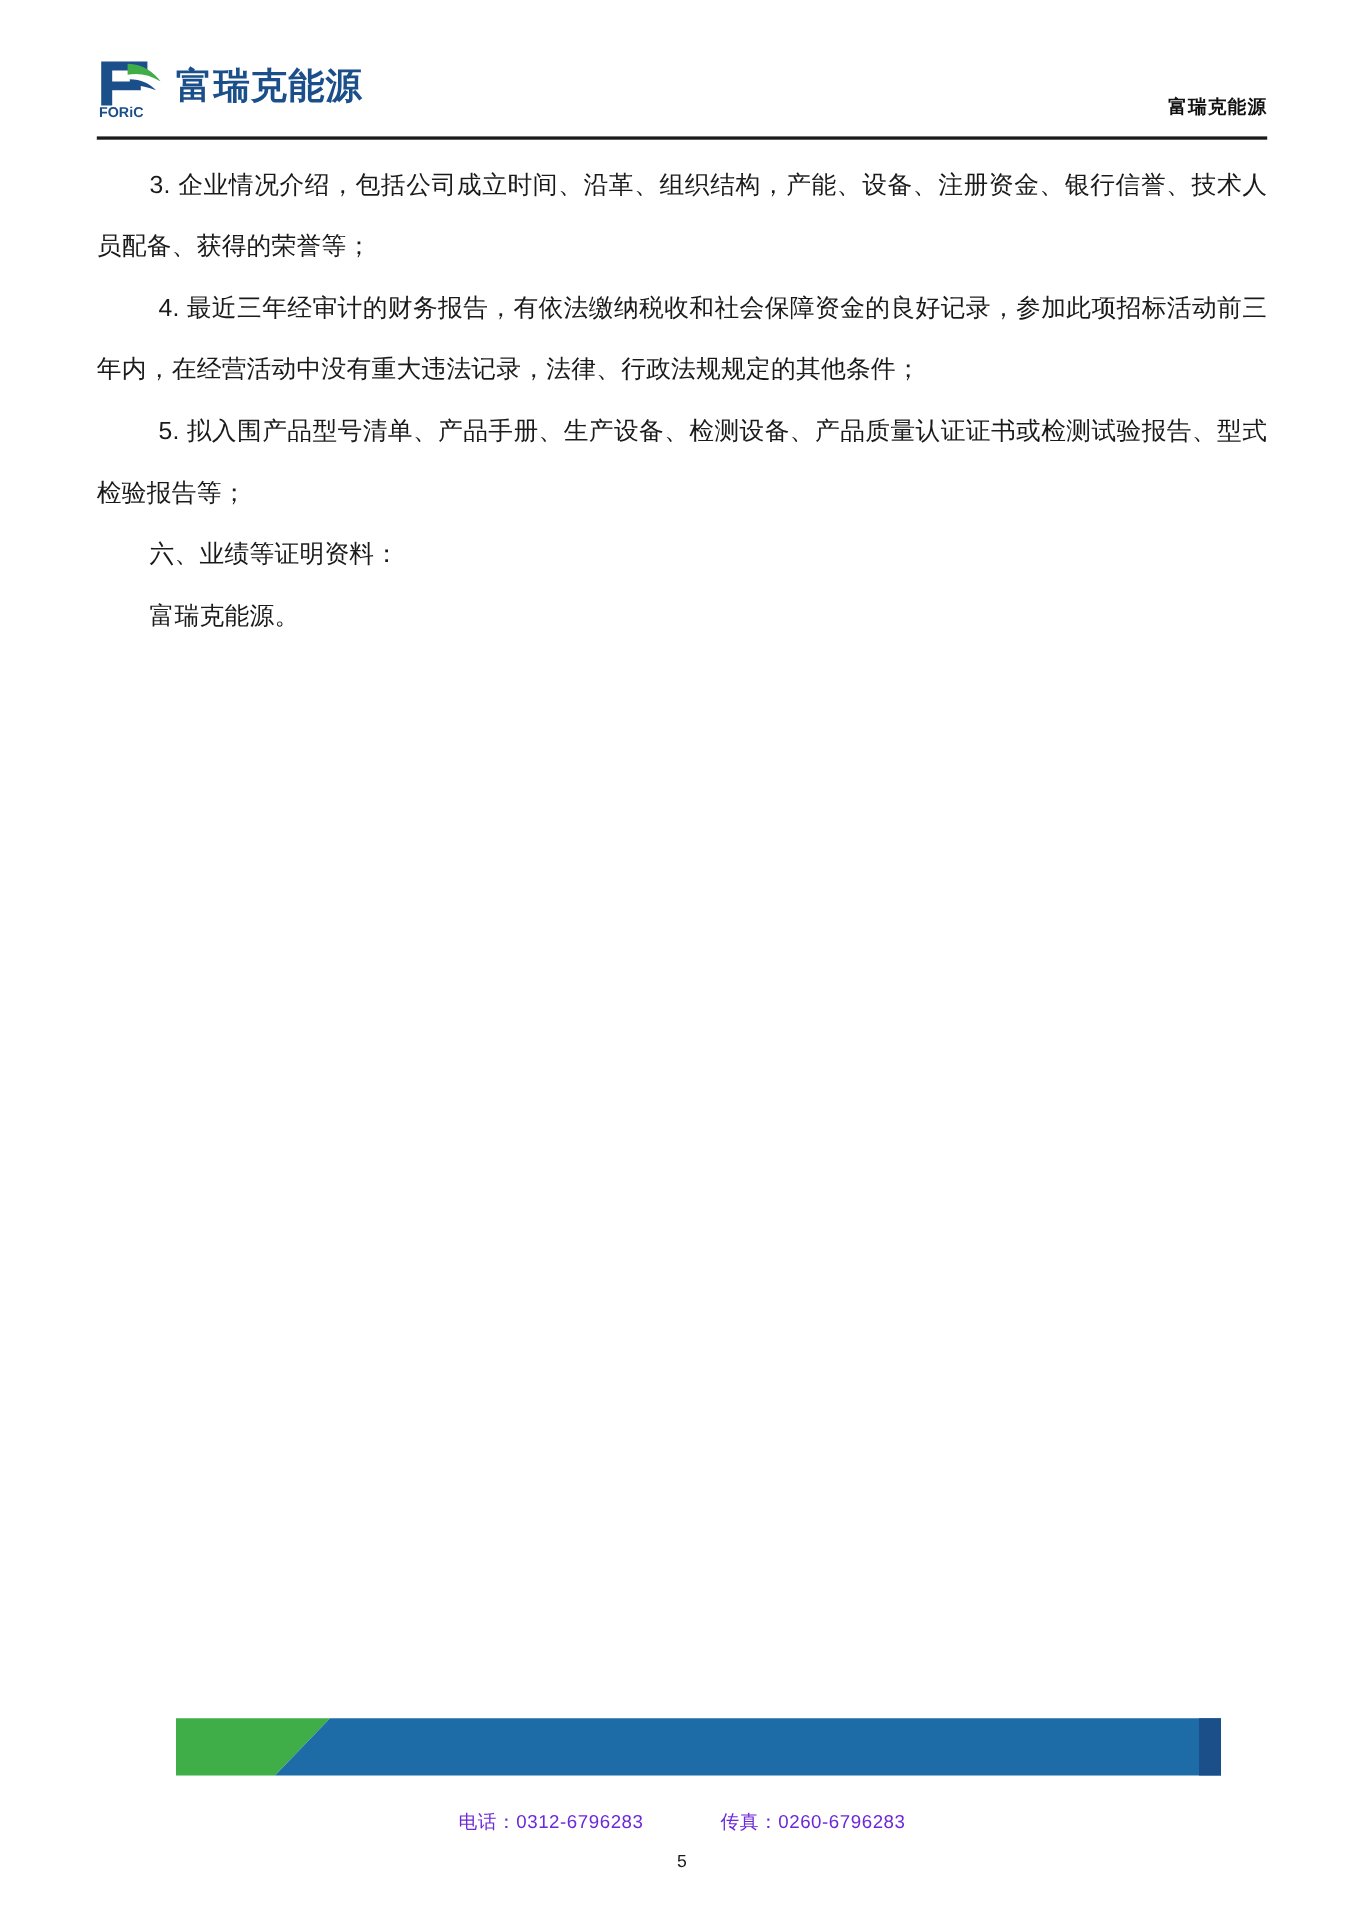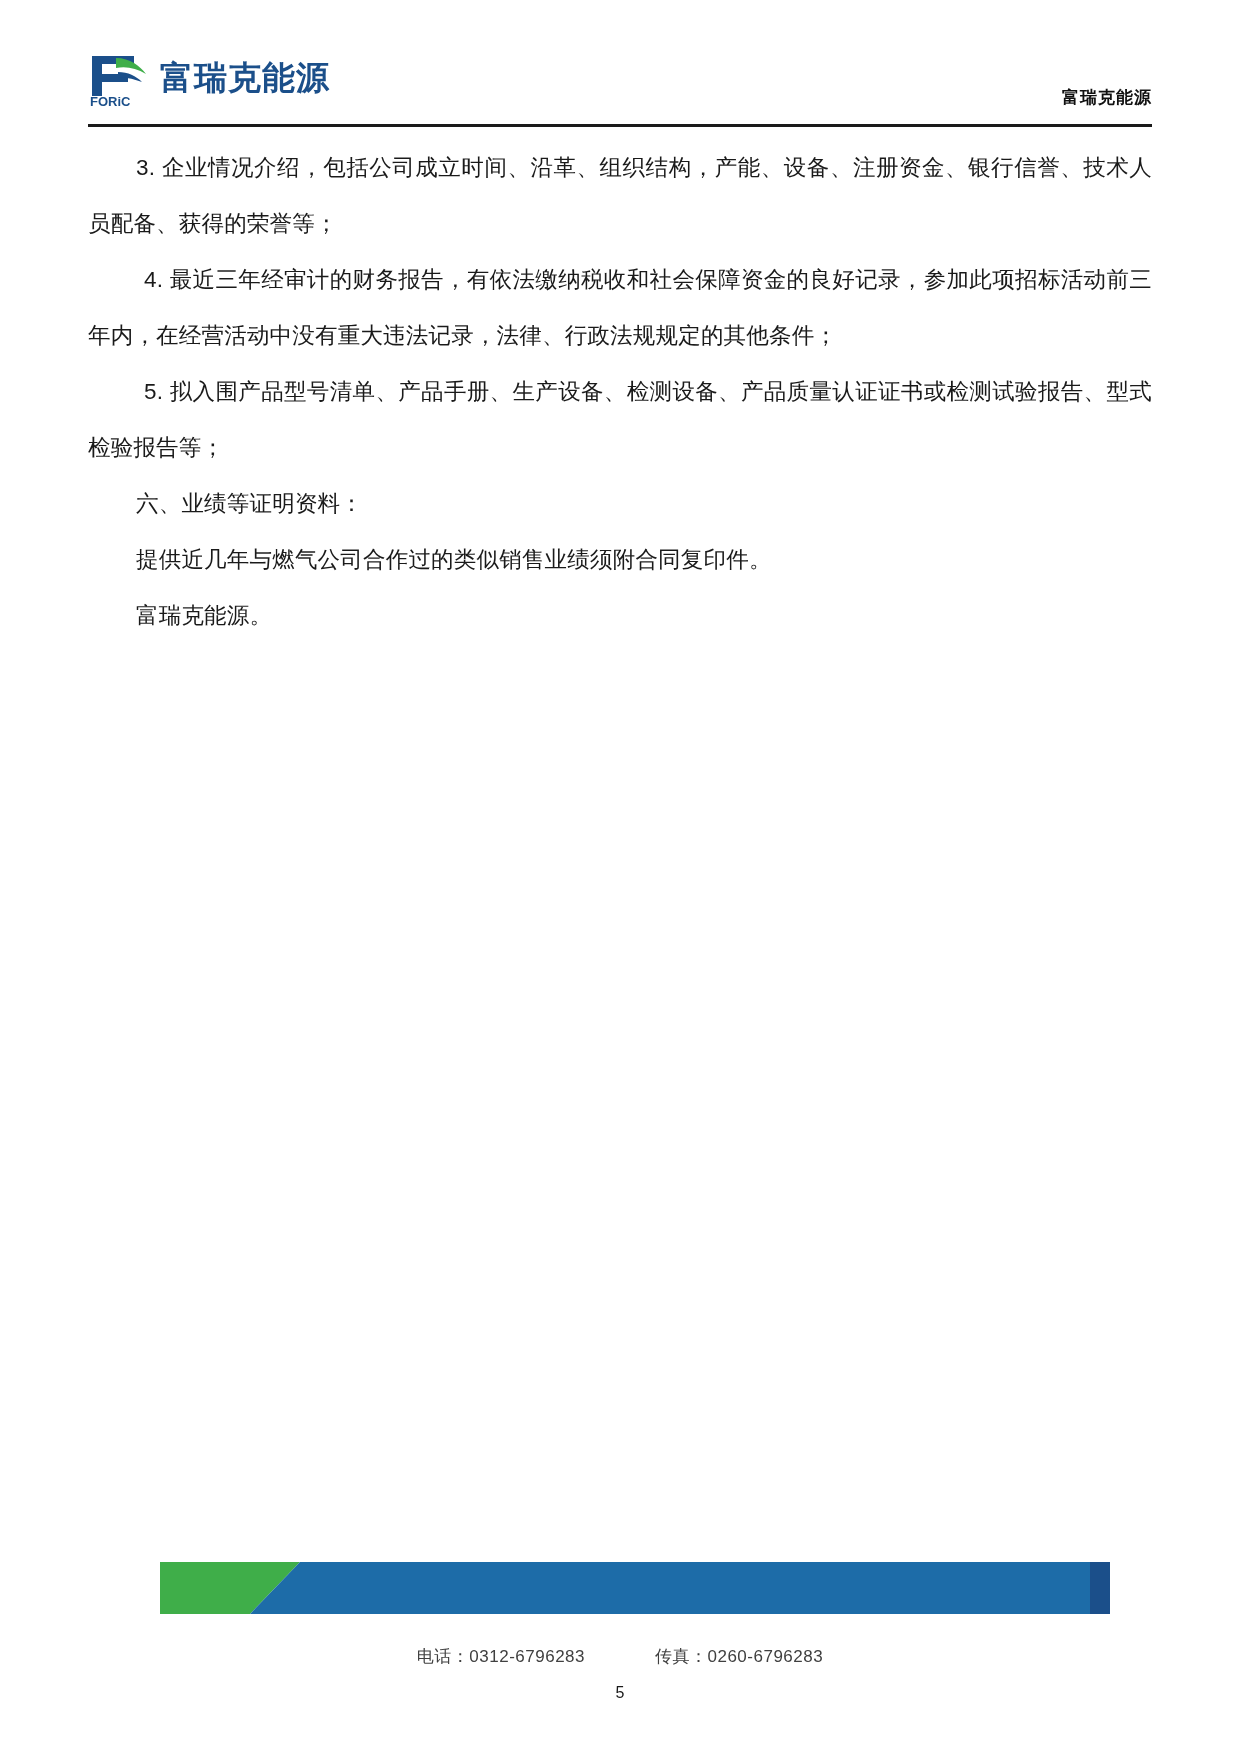--- a/index.html
+++ b/index.html
@@ -98,21 +98,21 @@
   }
   .footer-contact {
     position: absolute;
     bottom: 86px;
     left: 0;
     right: 0;
     display: flex;
     justify-content: center;
     gap: 70px;
     font-size: 17px;
-    color: #404040;
+    color: #6d28d9;
     letter-spacing: 0.5px;
   }
   .footer-contact .item { white-space: nowrap; }
   .page-number {
     position: absolute;
     bottom: 52px;
     left: 0;
     right: 0;
     text-align: center;
     font-size: 16px;
@@ -138,21 +138,20 @@
     </div>
     <div class="header-right">富瑞克能源</div>
   </div>
   <div class="header-rule"></div>
 
   <div class="content">
     <p class="para indent1">3. 企业情况介绍，包括公司成立时间、沿革、组织结构，产能、设备、注册资金、银行信誉、技术人员配备、获得的荣誉等；</p>
     <p class="para indent2">4. 最近三年经审计的财务报告，有依法缴纳税收和社会保障资金的良好记录，参加此项招标活动前三年内，在经营活动中没有重大违法记录，法律、行政法规规定的其他条件；</p>
     <p class="para indent2">5. 拟入围产品型号清单、产品手册、生产设备、检测设备、产品质量认证证书或检测试验报告、型式检验报告等；</p>
     <p class="para indent1">六、业绩等证明资料：</p>
-    <p class="para indent1">提供近几年与燃气公司合作过的类似销售业绩须附合同复印件。</p>
     <p class="para indent1">富瑞克能源。</p>
   </div>
 
   <div class="footer-art">
     <svg width="1240" height="82" viewBox="0 0 1240 82" preserveAspectRatio="none" xmlns="http://www.w3.org/2000/svg">
       <polygon points="160,8 300,8 250,60 160,60" fill="#3fae49"></polygon>
       <polygon points="300,8 1110,8 1110,60 250,60" fill="#1d6ca8"></polygon>
       <polygon points="1110,8 1110,60 1090,60 1090,8" fill="#1b4f8a"></polygon>
     </svg>
   </div>

